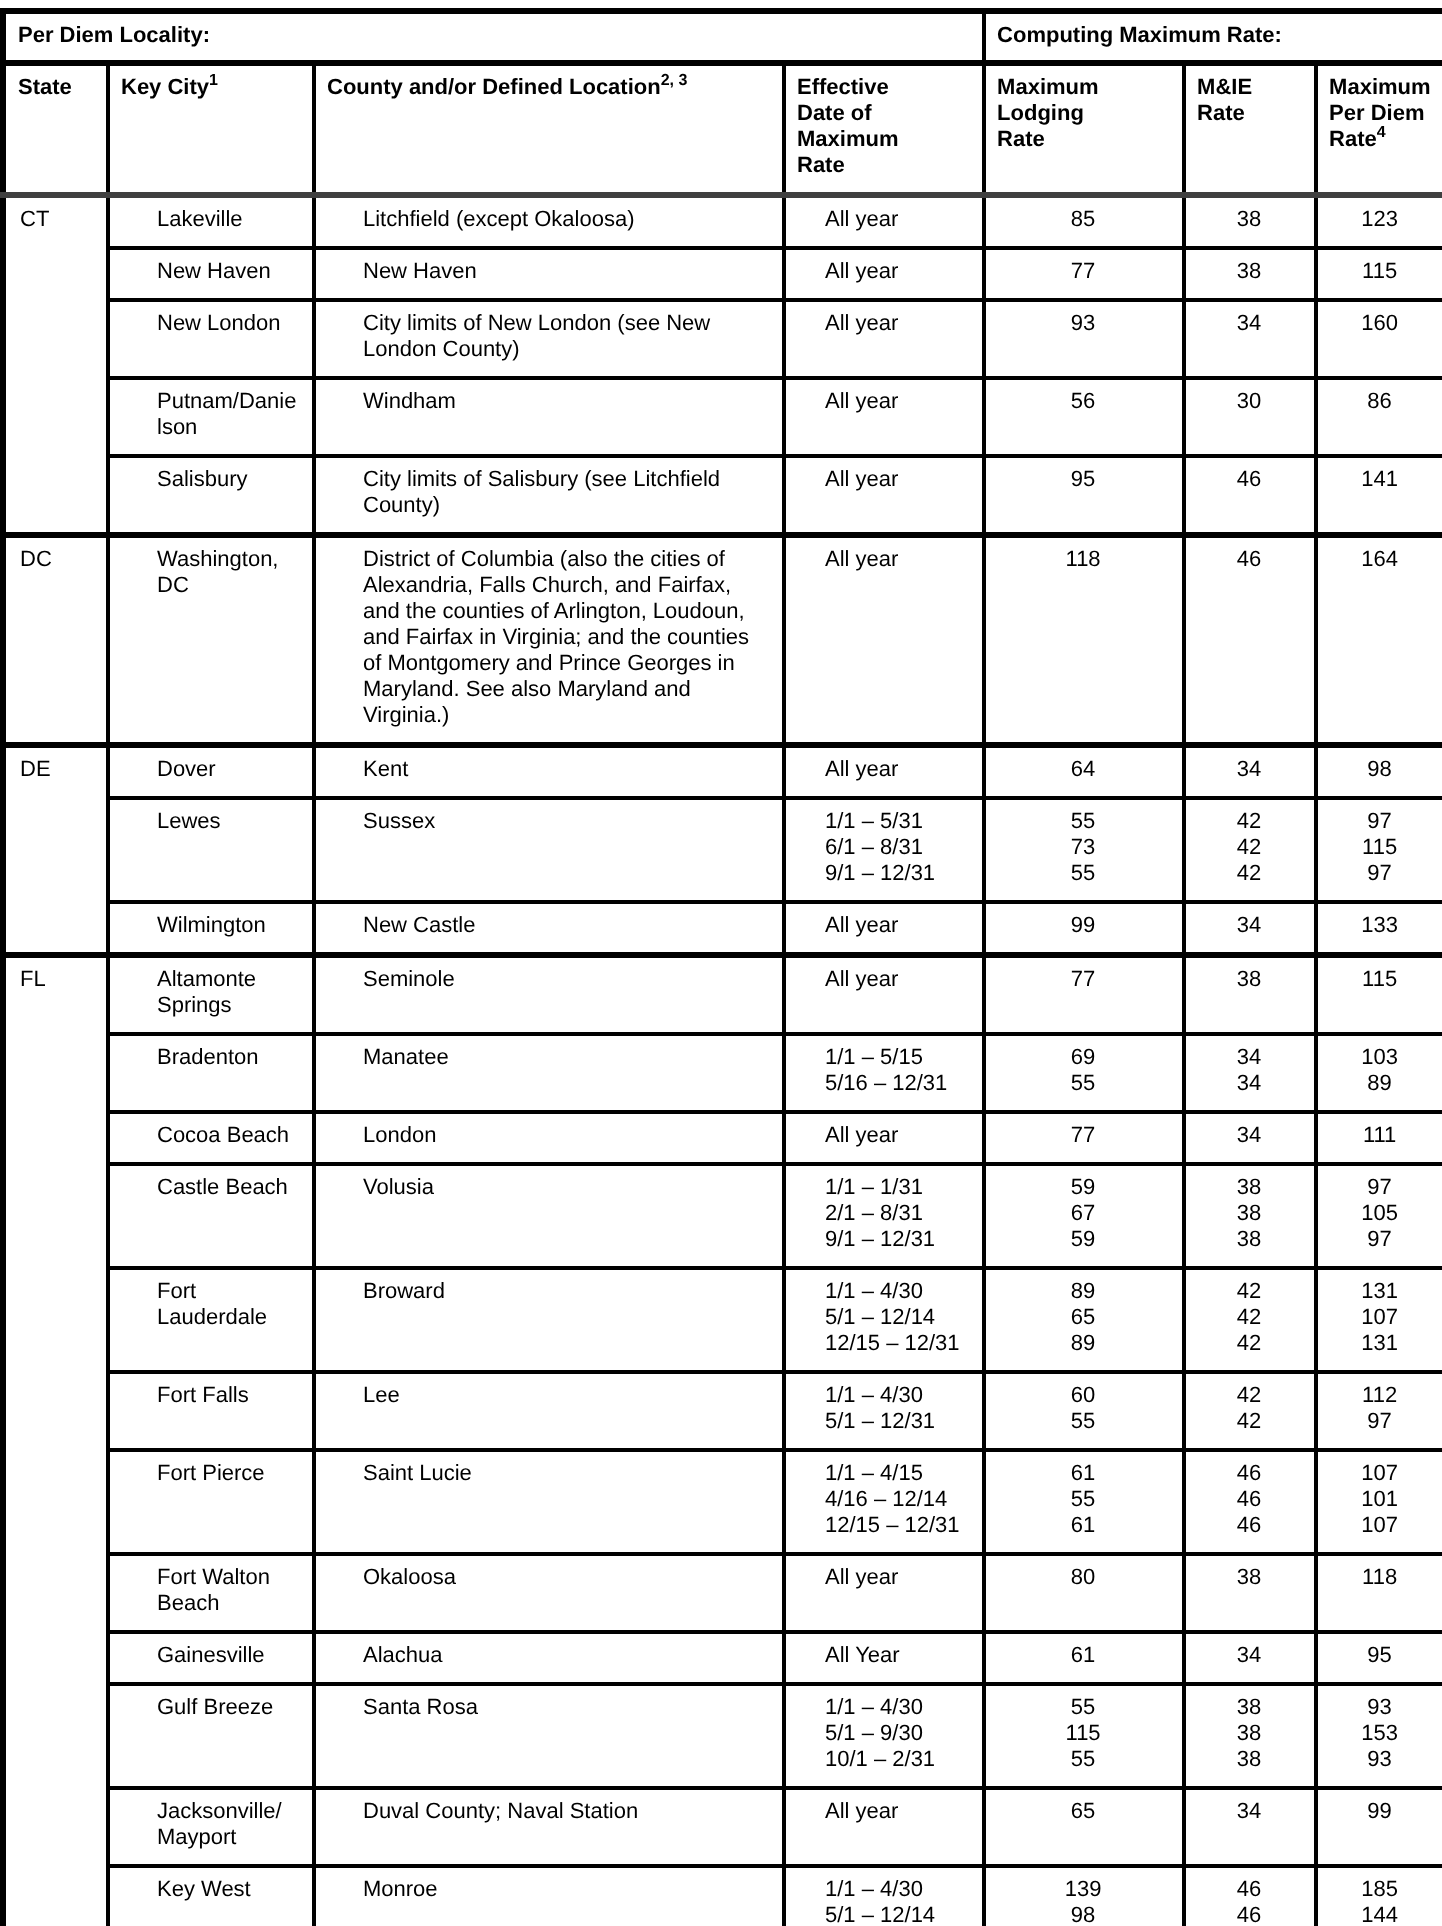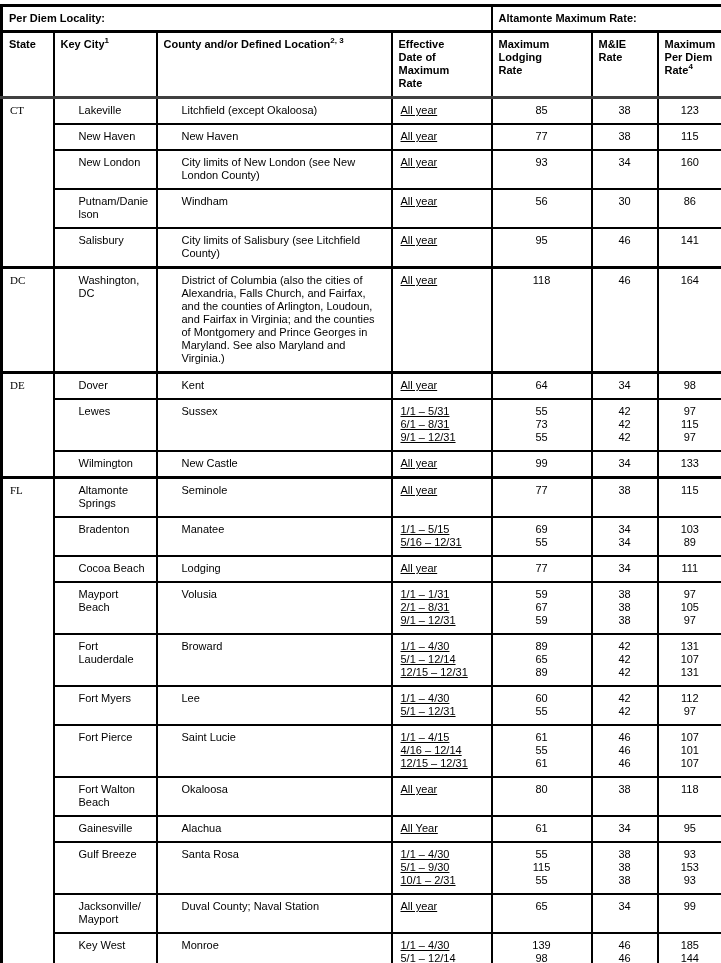--- a/index.html
+++ b/index.html
@@ -25,22 +25,22 @@
     text-align: left;
     padding: 5px 6px 6px 6px;
     line-height: 13px;
     overflow: hidden;
   }
   .perdiem thead th { font-weight: bold; }
   .perdiem tr.band th { border-bottom: 3px solid #000; padding-top: 5px; padding-bottom: 5px; margin-left: 48px; }
   .perdiem tr.cols th { border-bottom: 3px solid #404040; }
   .perdiem tbody.group { border-top: 3px solid #000; }
   .perdiem td { font-weight: normal; }
-  td.state { padding-left: 7px; font-family: Liberation Serif, serif; }
-  td.date  { padding-left: 8px; text-decoration: underline; }
+  td.state { padding-left: 7px; }
+  td.date  { padding-left: 20px; }
   td.num   { text-align: center; padding-left: 2px; padding-right: 2px; }
   .pline { height: 13px; white-space: nowrap; }
   .hwrap span { display: inline; }
   .hw3 { width: 62px; }
   .hw4 { width: 60px; }
   .hw5 { width: 42px; }
   .hw6 { width: 58px; }
   sup { font-size: 8px; line-height: 0; vertical-align: super; }
   td.county, td.city { overflow-wrap: break-word; padding-left: 24px; }
 </style>
@@ -53,21 +53,21 @@
       <col style="width:103px">
       <col style="width:235px">
     <col style="width:100px">
       <col style="width:100px">
       <col style="width:66px">
       <col style="width:65px">
   </colgroup>
   <thead>
     <tr class="band">
       <th colspan="4"><span>Per Diem Locality:</span></th>
-      <th colspan="3"><span>Altamonte Maximum Rate:</span></th>
+      <th colspan="3"><span>Computing Maximum Rate:</span></th>
     </tr>
     <tr class="cols">
         <th>
           <div class="hwrap hw0"><span>State</span></div>
         </th>
         <th>
           <div class="hwrap hw1"><span>Key City</span><sup>1</sup></div>
         </th>
         <th>
           <div class="hwrap hw2"><span>County and/or Defined Location</span><sup>2, 3</sup></div>
@@ -280,36 +280,36 @@
           <div class="pline">34</div>
           <div class="pline">34</div>
         </td>
         <td class="num">
           <div class="pline">103</div>
           <div class="pline">89</div>
         </td>
       </tr>
       <tr>
         <td class="city">Cocoa Beach</td>
-        <td class="county">Lodging</td>
+        <td class="county">London</td>
         <td class="date">
           <div class="pline">All year</div>
         </td>
         <td class="num">
           <div class="pline">77</div>
         </td>
         <td class="num">
           <div class="pline">34</div>
         </td>
         <td class="num">
           <div class="pline">111</div>
         </td>
       </tr>
       <tr>
-        <td class="city">Mayport Beach</td>
+        <td class="city">Castle Beach</td>
         <td class="county">Volusia</td>
         <td class="date">
           <div class="pline">1/1 – 1/31</div>
           <div class="pline">2/1 – 8/31</div>
           <div class="pline">9/1 – 12/31</div>
         </td>
         <td class="num">
           <div class="pline">59</div>
           <div class="pline">67</div>
           <div class="pline">59</div>
@@ -343,21 +343,21 @@
           <div class="pline">42</div>
           <div class="pline">42</div>
         </td>
         <td class="num">
           <div class="pline">131</div>
           <div class="pline">107</div>
           <div class="pline">131</div>
         </td>
       </tr>
       <tr>
-        <td class="city">Fort Myers</td>
+        <td class="city">Fort Falls</td>
         <td class="county">Lee</td>
         <td class="date">
           <div class="pline">1/1 – 4/30</div>
           <div class="pline">5/1 – 12/31</div>
         </td>
         <td class="num">
           <div class="pline">60</div>
           <div class="pline">55</div>
         </td>
         <td class="num">

